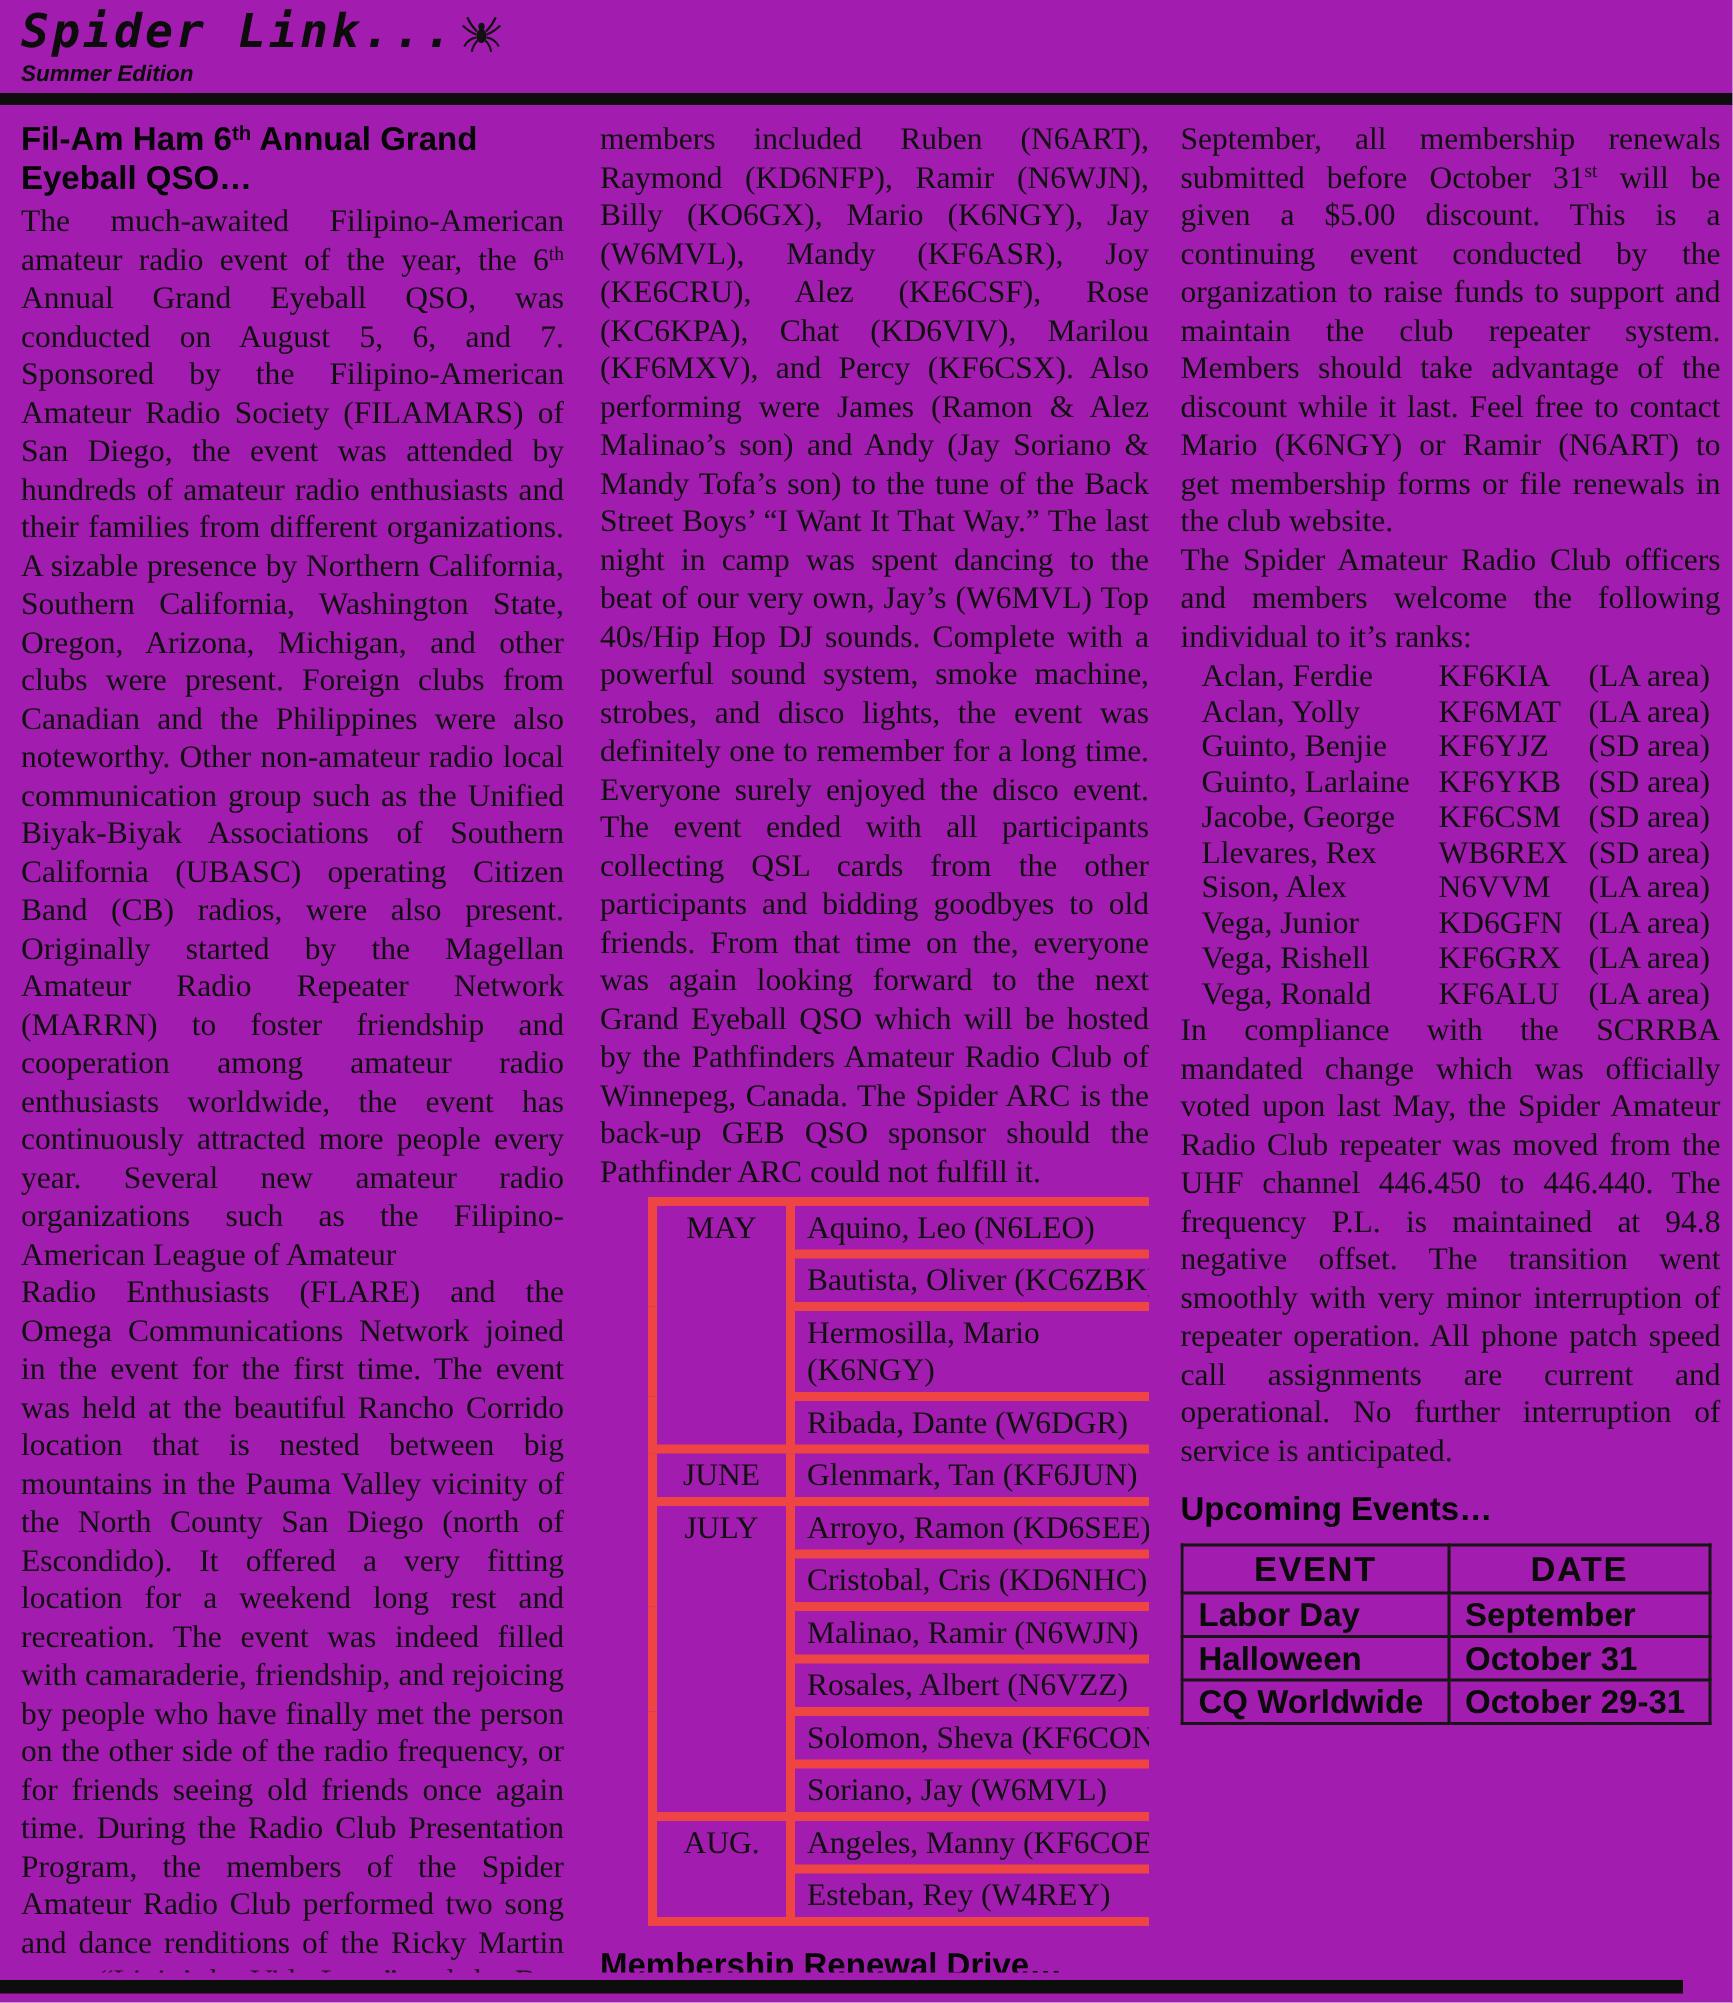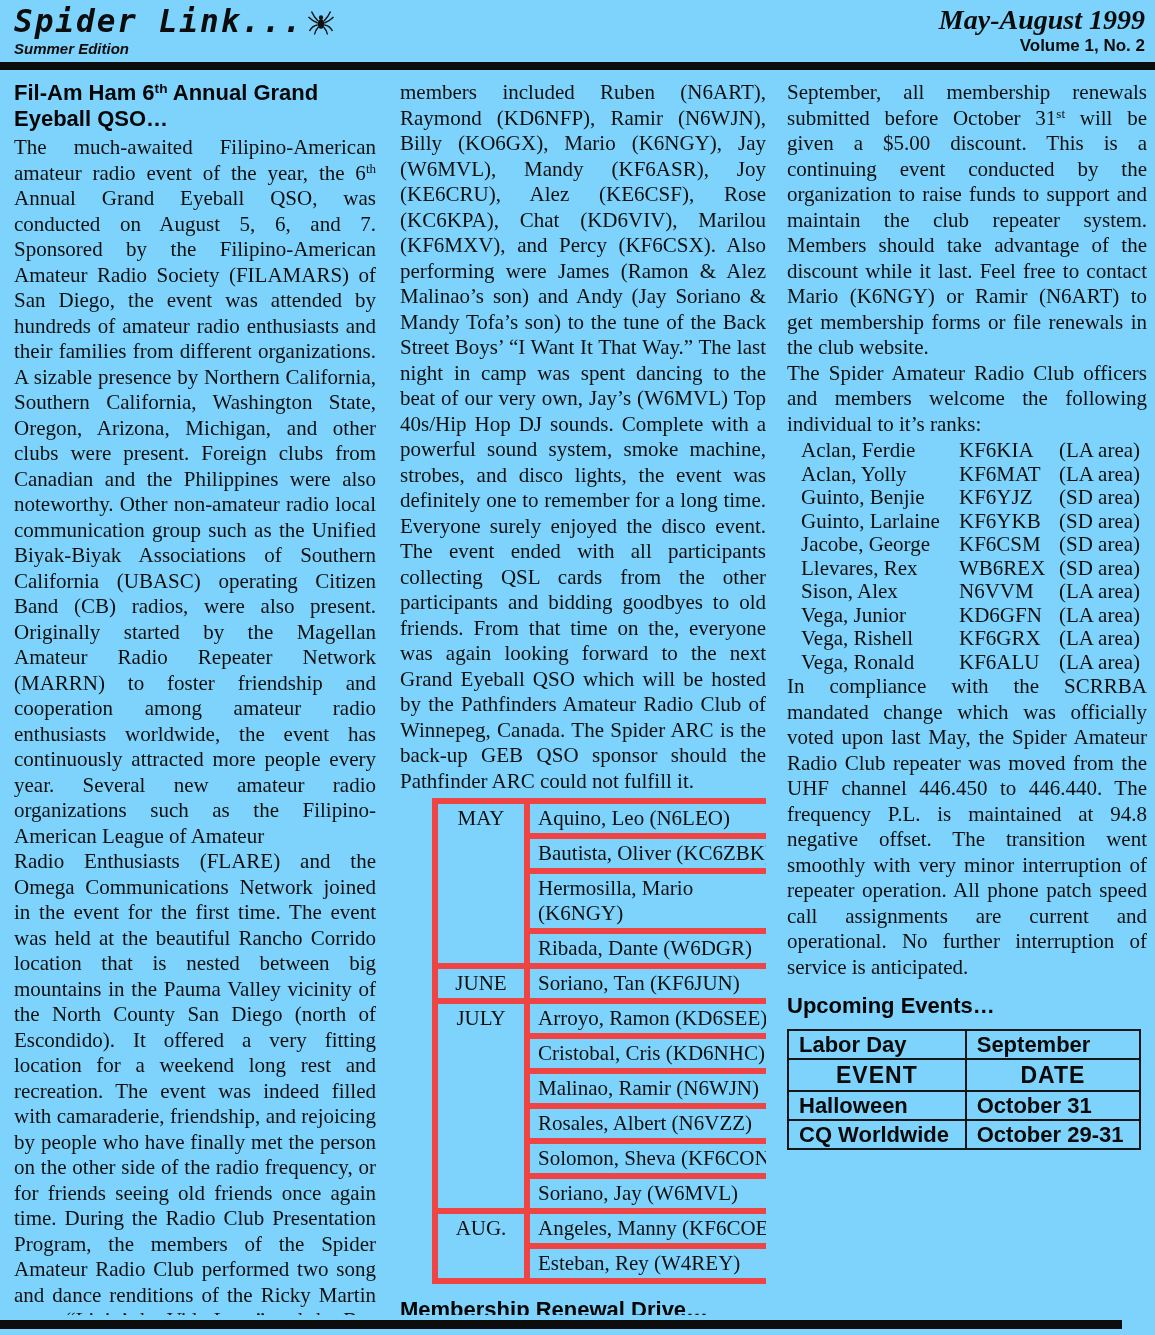--- a/index.html
+++ b/index.html
@@ -1,19 +1,19 @@
 <!DOCTYPE html>
 <html><head>
 <meta charset="utf-8">
 <style>
   html,body{margin:0;padding:0;background:#e8e8e8;}
   .page{
     position:relative;
     width:1155px;height:1335px;
-    background:#7dd3fc;
+    background:#a21caf;
     overflow:hidden;
     color:#121212;
     font-family:"Liberation Serif","DejaVu Serif",serif;
   }
   
   .masthead{
     position:absolute;top:4px;left:14px;right:10px;height:56px;
     display:flex;justify-content:space-between;align-items:flex-start;
   }
   .mast-title-row{display:flex;align-items:flex-start;gap:4px;}
@@ -102,24 +102,20 @@
               <path d="M17.4 15 C21 15.5,23.5 17,25.5 21"></path>
               <path d="M16.6 17 C19 19.5,20 21.5,20.5 24.5"></path>
             </g>
             <ellipse cx="14" cy="14" rx="3.4" ry="4.8" fill="#111"></ellipse>
             <ellipse cx="14" cy="7.6" rx="2.1" ry="2.4" fill="#111"></ellipse>
           </svg>
         </span>
       </div>
       <div class="edition">Summer Edition</div>
     </div>
-    <div class="mast-right">
-      <div class="issue">May-August 1999</div>
-      <div class="volume">Volume 1, No. 2</div>
-    </div>
   </div>
   <div class="rule-top"></div>
 
   <div class="columns">
 
     <div class="col col1">
       <div class="h first"><span>Fil-Am Ham 6</span><sup>th</sup><span> Annual Grand Eyeball QSO…</span></div>
       <p class="body"><span>The much-awaited Filipino-American amateur radio event of the year, the 6</span><sup>th</sup><span> Annual Grand Eyeball QSO, was conducted on August 5, 6, and 7. Sponsored by the Filipino-American Amateur Radio Society (FILAMARS) of San Diego, the event was attended by hundreds of amateur radio enthusiasts and their families from different organizations.  A sizable presence by Northern California, Southern California, Washington State, Oregon, Arizona, Michigan, and other clubs were present. Foreign clubs from Canadian and the Philippines were also noteworthy. Other non-amateur radio local  communication group such as the Unified Biyak-Biyak Associations of Southern California (UBASC) operating Citizen Band (CB) radios, were also present. Originally started by the Magellan Amateur Radio Repeater Network (MARRN) to foster friendship and cooperation among amateur radio enthusiasts worldwide, the event has continuously attracted more people every year. Several new amateur radio organizations such as the Filipino-American League of Amateur</span><br><span>Radio Enthusiasts (FLARE) and the Omega Communications Network joined in the event for the first time. The event was held at the beautiful Rancho Corrido location that is nested between big mountains in the Pauma Valley vicinity of the North County San Diego (north of Escondido). It offered a very fitting location for a weekend long rest and recreation. The event was indeed filled with camaraderie, friendship, and rejoicing by people who have finally met the person on the other side of the radio frequency, or for friends seeing old friends once again time. During the Radio Club Presentation Program, the  members of the Spider Amateur Radio Club performed two song and dance renditions of the Ricky Martin song, “Livin’ the Vida Loca” and the Bee Gees’ “You Should Be Dancing.” Participating</span></p>
     </div>
 
@@ -137,21 +133,21 @@
             </tr>
         <tr>
               <td class="bname">Hermosilla, Mario
 (K6NGY)</td>
             </tr>
         <tr>
               <td class="bname">Ribada, Dante (W6DGR)</td>
             </tr>
         <tr>
           <td class="bmonth">JUNE</td>
-          <td class="bname">Soriano, Tan (KF6JUN)</td>
+          <td class="bname">Glenmark, Tan (KF6JUN)</td>
         </tr>
         <tr>
           <td class="bmonth" rowspan="6">JULY</td>
           <td class="bname">Arroyo, Ramon (KD6SEE)</td>
         </tr>
         <tr>
               <td class="bname">Cristobal, Cris (KD6NHC)</td>
             </tr>
         <tr>
               <td class="bname">Malinao, Ramir (N6WJN)</td>
@@ -236,28 +232,28 @@
             <span class="marea">(LA area)</span>
           </div>
       </div>
 
       <p class="body">In compliance with the SCRRBA mandated change which was officially voted upon last May, the Spider Amateur Radio Club repeater was moved from the UHF channel 446.450 to 446.440. The frequency P.L. is maintained at 94.8 negative offset. The transition went smoothly with very minor interruption of repeater operation. All phone patch  speed call assignments are current and operational. No further interruption of service is anticipated.</p>
 
       <div class="h">Upcoming Events…</div>
       <table class="events">
         <tbody>
             <tr>
+          <th>EVENT</th>
+          <th>DATE</th>
+        </tr>
+        <tr>
           <td>Labor Day</td>
           <td>September</td>
         </tr>
         <tr>
-          <th>EVENT</th>
-          <th>DATE</th>
-        </tr>
-        <tr>
           <td>Halloween</td>
           <td>October 31</td>
         </tr>
         <tr>
           <td>CQ Worldwide</td>
           <td>October 29-31</td>
         </tr>
       </tbody>
         </table>
     </div>

